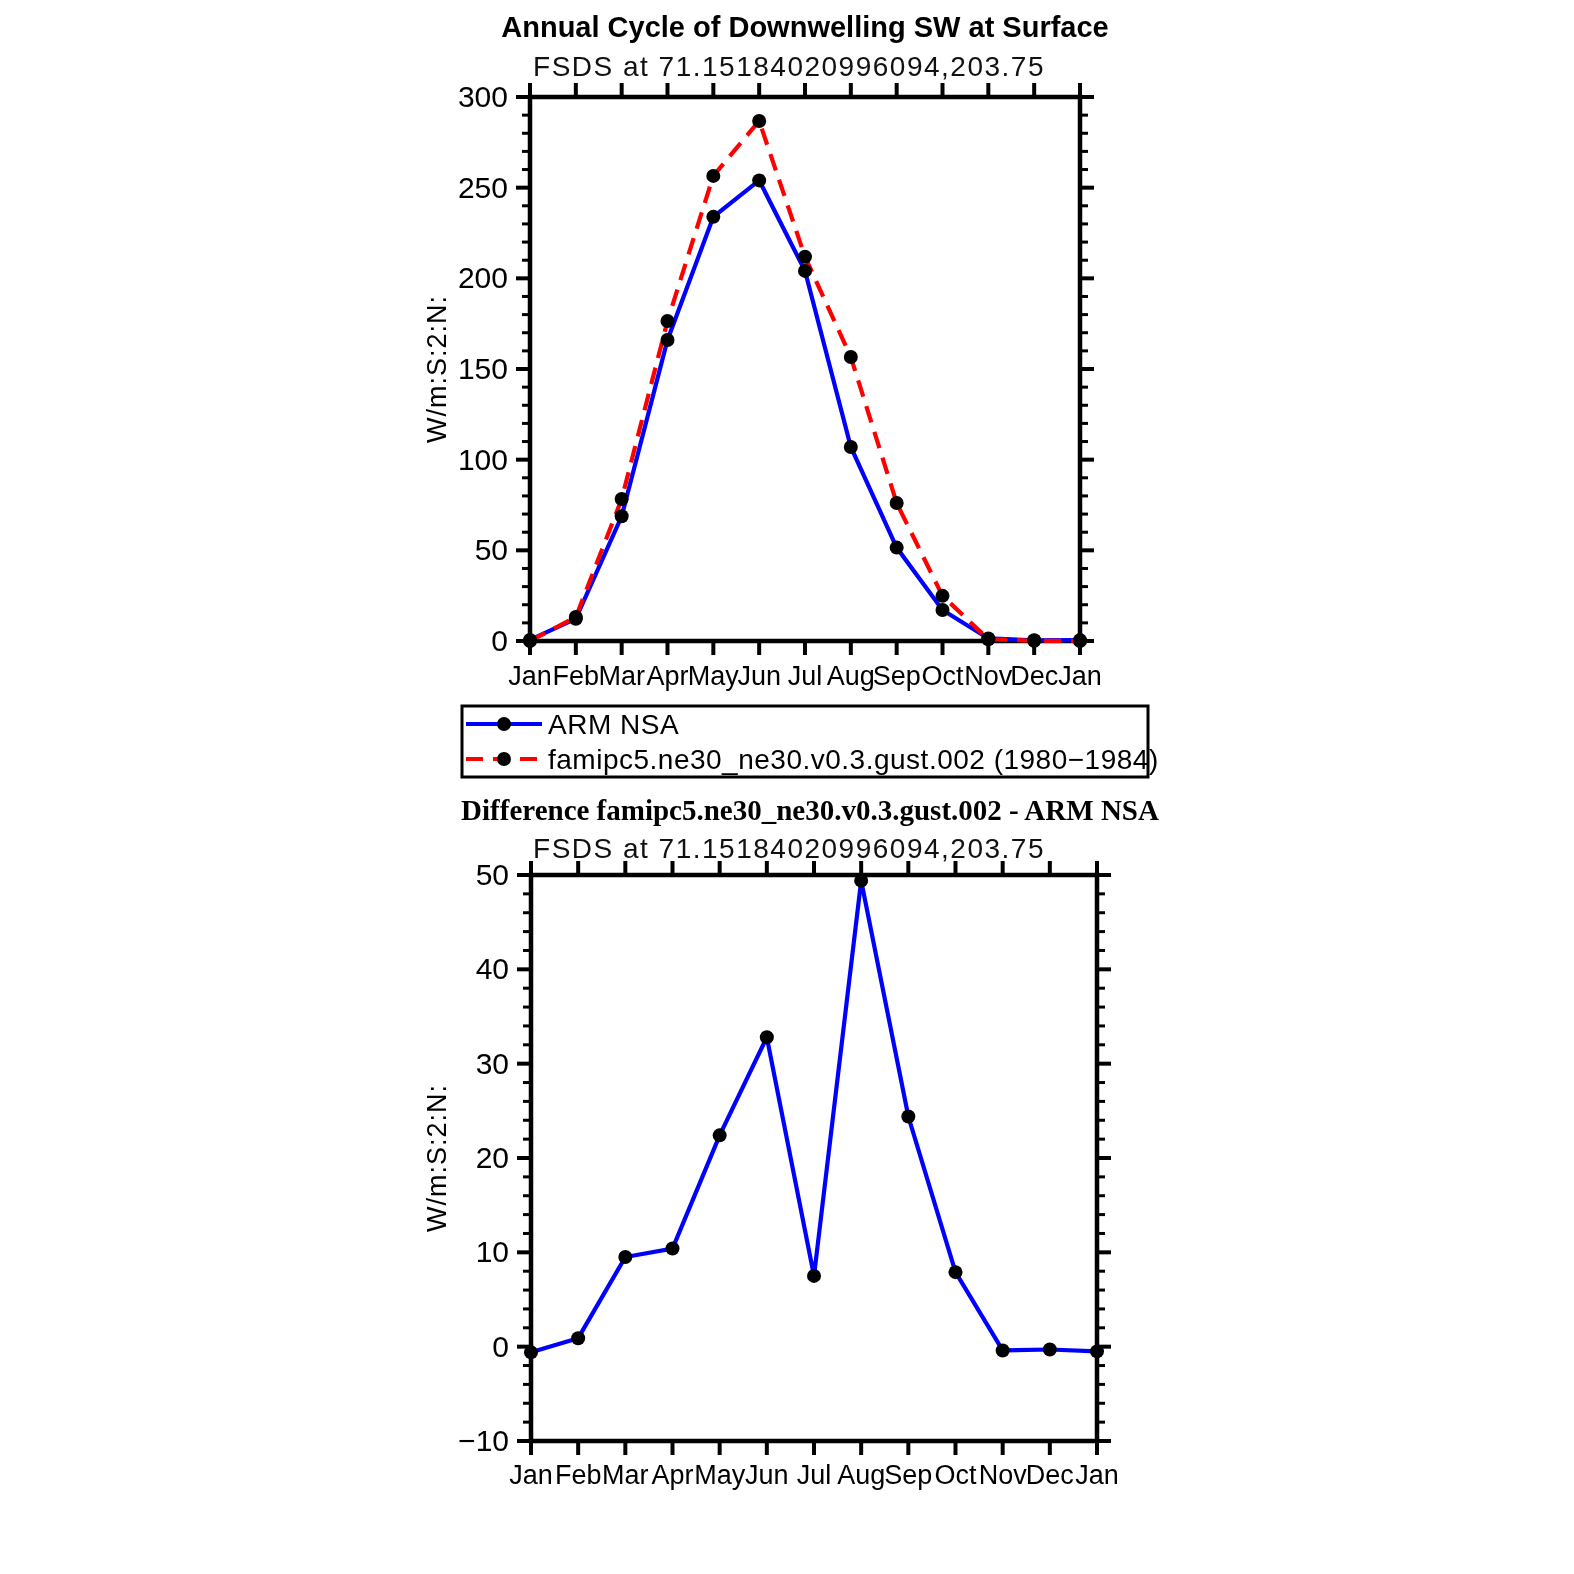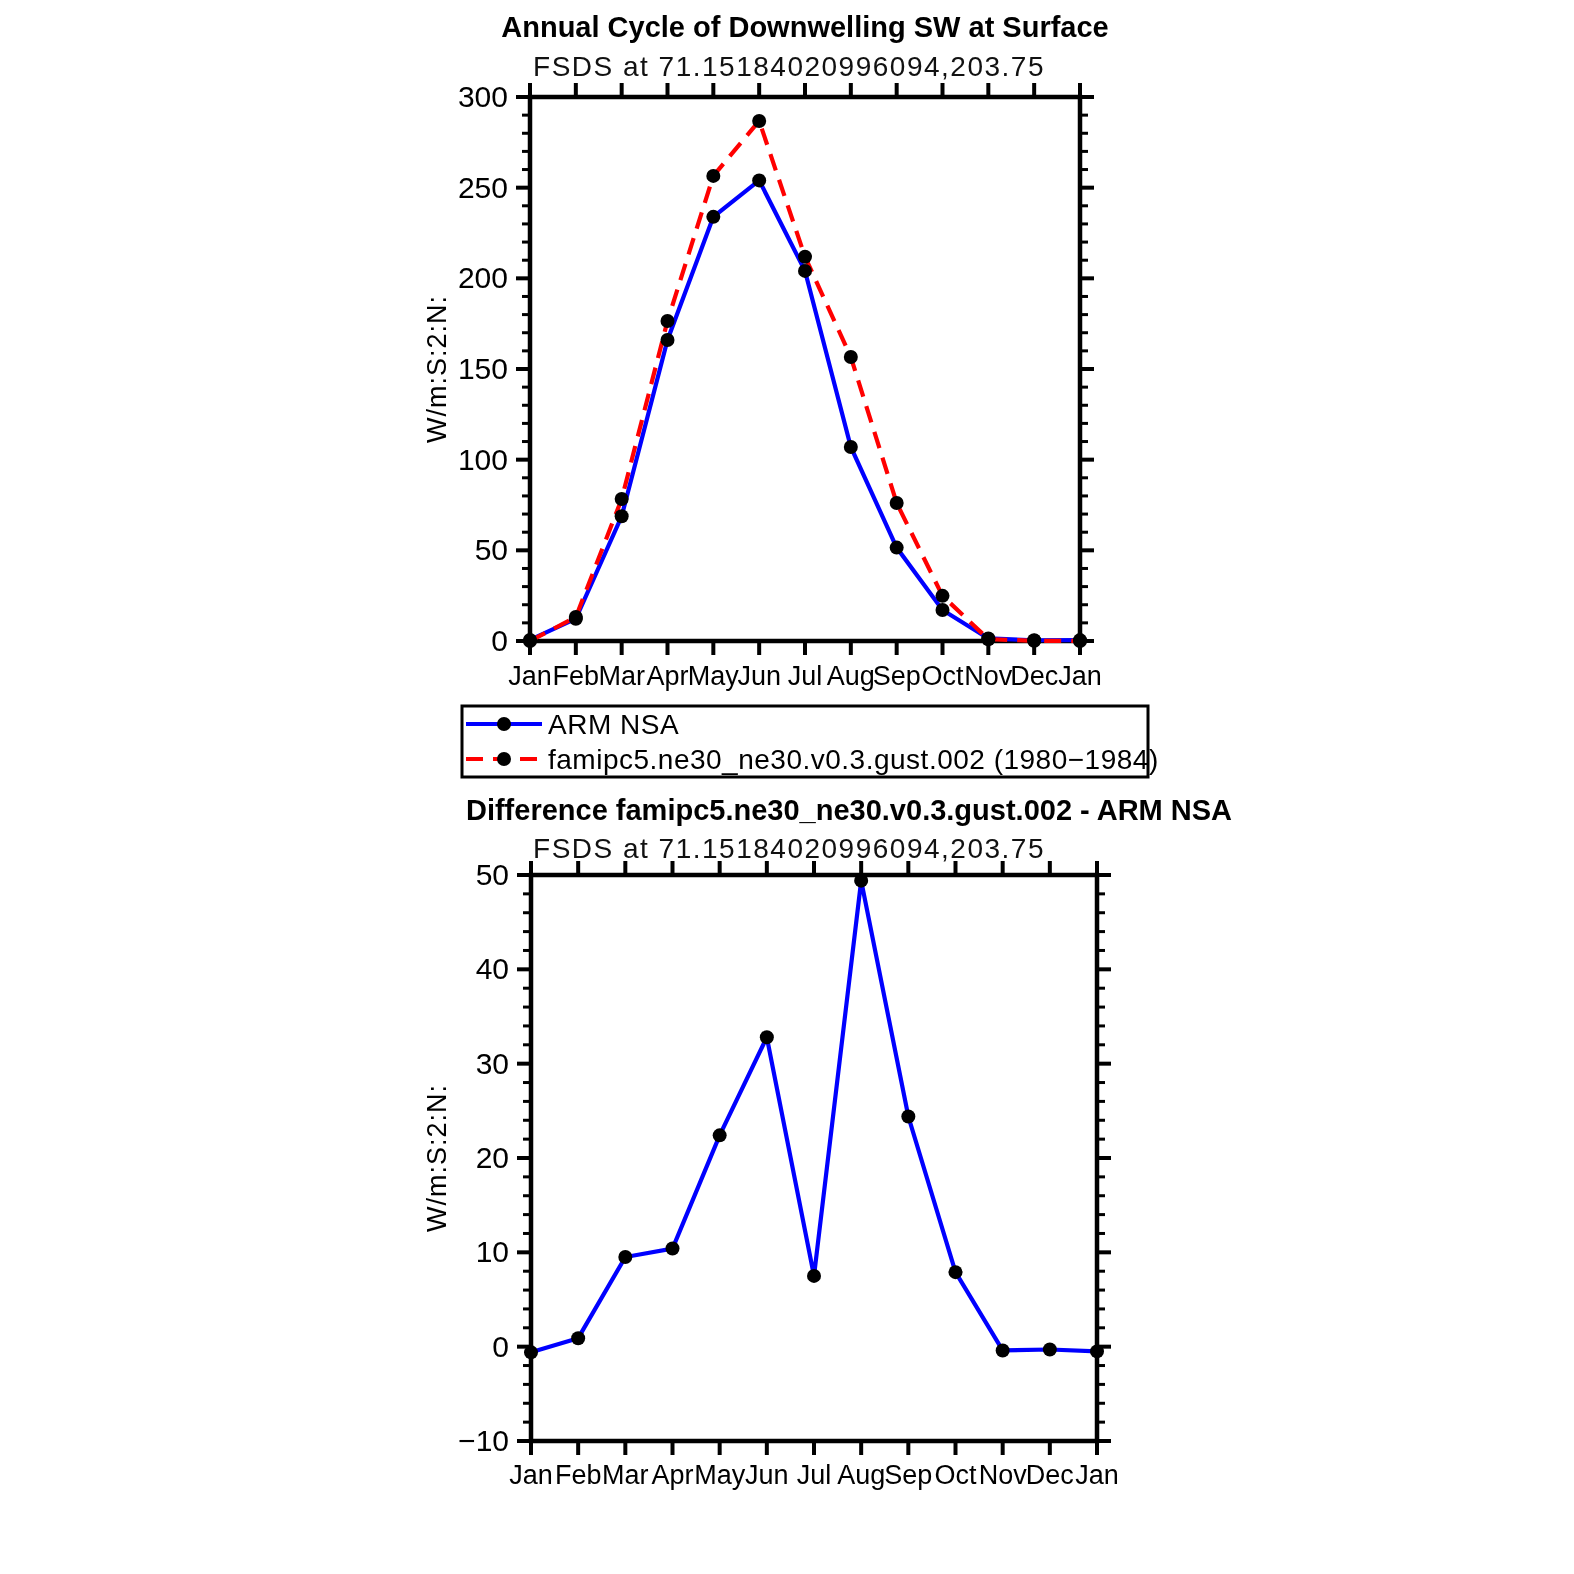--- a/index.html
+++ b/index.html
@@ -4,21 +4,21 @@
 <style>
   html,body{margin:0;padding:0;background:#ffffff;}
   .canvas{position:relative;width:1274px;height:1574px;background:#ffffff;overflow:hidden;
           font-family:"Liberation Sans","DejaVu Sans",sans-serif;}
   .chart-title{position:absolute;transform:translateX(-50%);white-space:nowrap;
                font-size:29px;font-weight:bold;color:#000;}
   .chart-subtitle{position:absolute;transform:translateX(-50%);white-space:nowrap;
                font-size:28px;font-weight:normal;color:#111;letter-spacing:1.5px;}
   .t1{left:805px;top:11px;}
   .s1{left:789px;top:51px;}
-  .t2{left:849px;top:794px;}
+  .t2{left:810px;top:794px;font-family:Liberation Serif, serif;}
   .s2{left:789px;top:833px;}
   svg{position:absolute;left:0;top:0;}
   svg text{font-family:"Liberation Sans","DejaVu Sans",sans-serif;fill:#000;}
 </style>
 </head>
 <body>
 
 <div class="canvas">
   <div class="chart-title t1">Annual Cycle of Downwelling SW at Surface</div>
   <div class="chart-subtitle s1">FSDS at 71.15184020996094,203.75</div>

